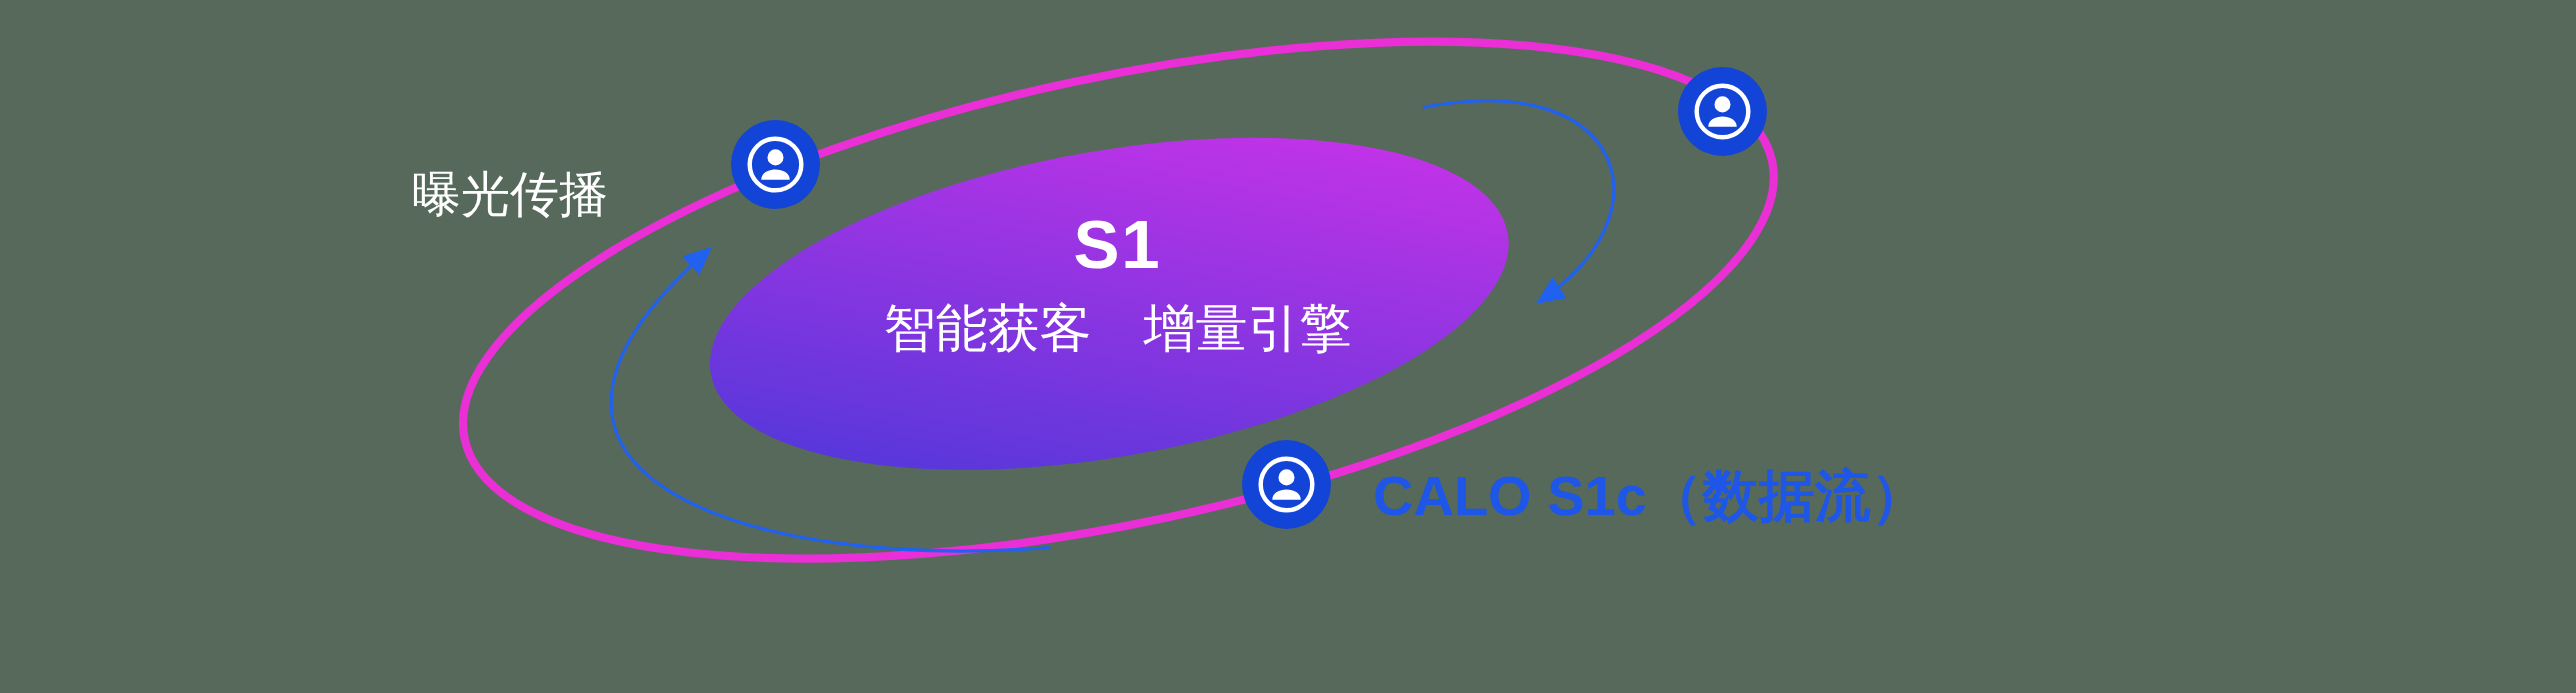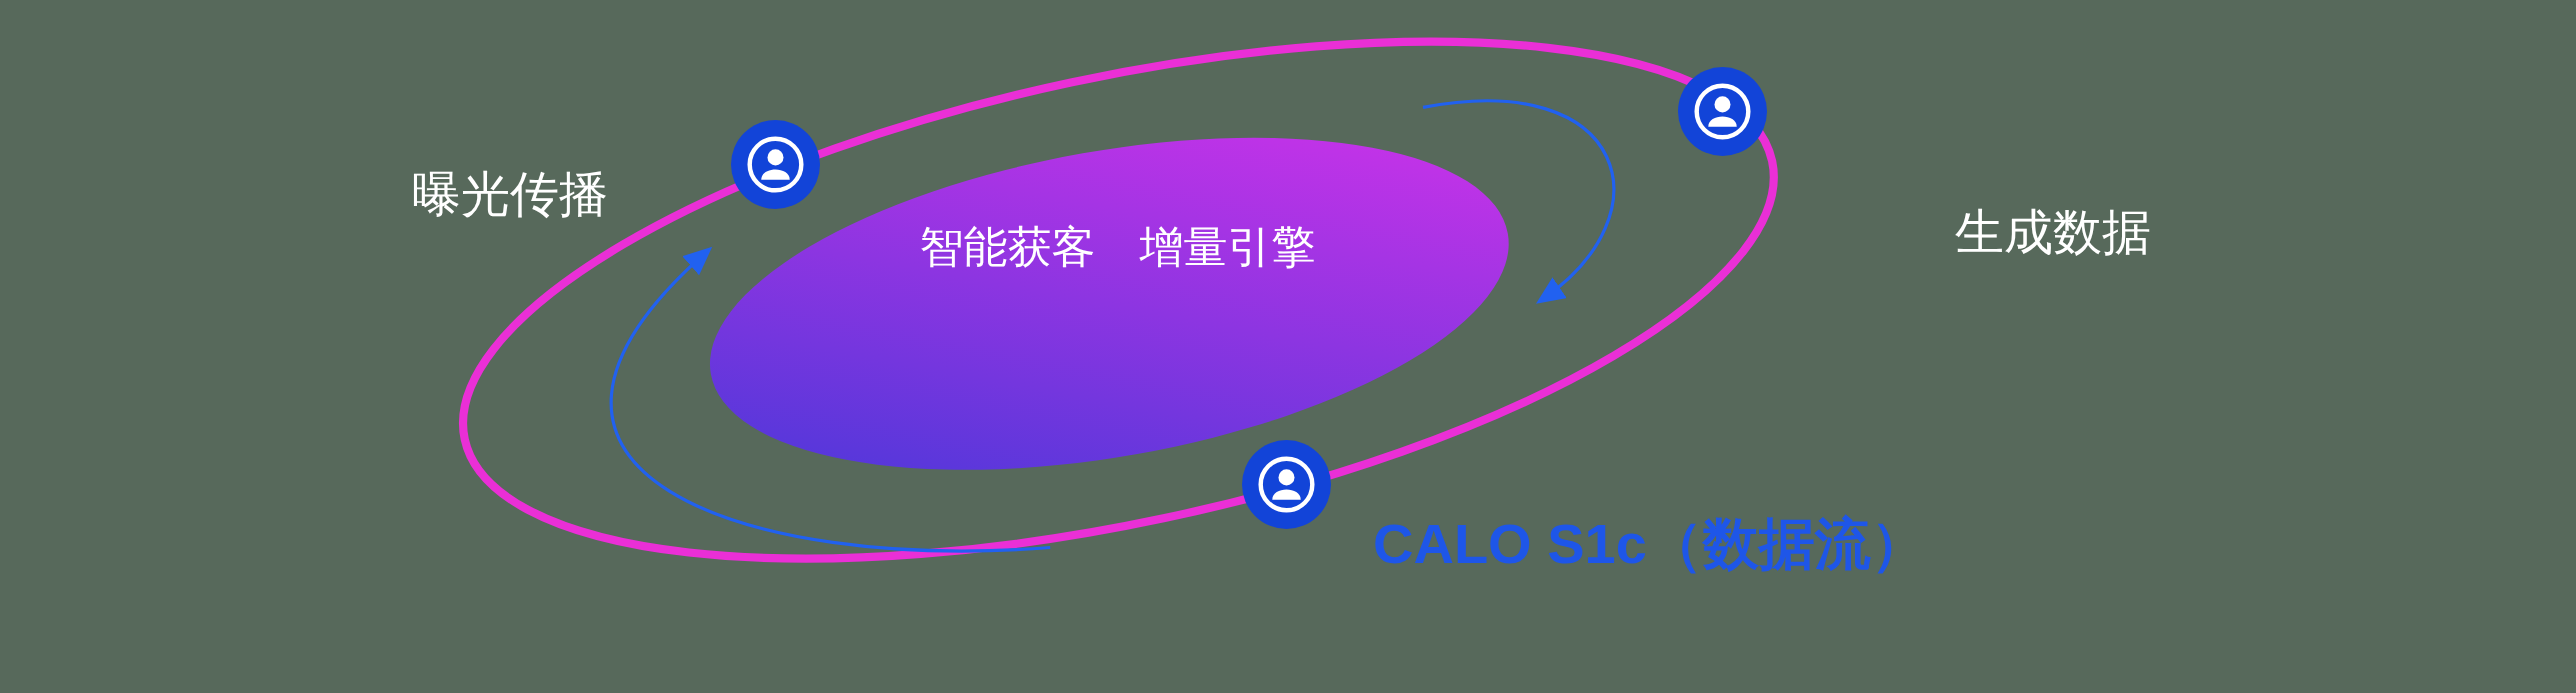--- a/index.html
+++ b/index.html
@@ -32,21 +32,21 @@
     pointer-events: none;
   }
   .center-title {
     font-size: 69px;
     font-weight: 600;
     line-height: 1.1;
     letter-spacing: 1.8px;
   }
   .center-subtitle {
     margin-top: 11px;
-    font-size: 44px;
+    font-size: 52px;
     font-weight: 400;
     white-space: pre;
   }
   .node-label {
     position: absolute;
     font-size: 56px;
     font-weight: 600;
     color: var(--label-blue, #1e56e8);
     white-space: nowrap;
   }
@@ -87,20 +87,21 @@
     <ellipse cx="1230" cy="330" rx="735" ry="245" fill="none" stroke-width="9" style="stroke: var(--orbit-pink, #ea2fd6)" transform="rotate(-12 1230 330)"></ellipse>
 
     <ellipse cx="1220" cy="334" rx="445" ry="168" fill="url(#centerGrad)" transform="rotate(-10 1220 334)"></ellipse>
 
     <path d="M 1155 602 C 820 628, 500 520, 778 276" fill="none" stroke-width="3.5" style="stroke: var(--arrow-blue, #2161f0)" marker-end="url(#arrowhead)"></path>
 
     <path d="M 1565 118 C 1790 75, 1835 235, 1695 330" fill="none" stroke-width="3.5" style="stroke: var(--arrow-blue, #2161f0)" marker-end="url(#arrowhead)"></path>
   </svg>
 
   <div class="center-text">
+    <div class="center-title">S1</div>
     <div class="center-subtitle">智能获客　增量引擎</div>
   </div>
 
   <div class="user-node" style="left:731px; top:120px;">
     <svg viewBox="0 0 100 100">
       <circle cx="50" cy="50" r="50" style="fill: var(--icon-blue, #1244d8)"></circle>
       <circle cx="50" cy="50" r="29" fill="none" stroke="#ffffff" stroke-width="5"></circle>
       <circle cx="50" cy="42" r="9" fill="#ffffff"></circle>
       <path d="M 34 67 C 34 52, 66 52, 66 67 Z" fill="#ffffff"></path>
     </svg>
@@ -119,18 +120,17 @@
     <svg viewBox="0 0 100 100">
       <circle cx="50" cy="50" r="50" style="fill: var(--icon-blue, #1244d8)"></circle>
       <circle cx="50" cy="50" r="29" fill="none" stroke="#ffffff" stroke-width="5"></circle>
       <circle cx="50" cy="42" r="9" fill="#ffffff"></circle>
       <path d="M 34 67 C 34 52, 66 52, 66 67 Z" fill="#ffffff"></path>
     </svg>
   </div>
 
   <div class="node-sublabel" style="left:412px; top:162px;">曝光传播</div>
 
-  <div class="node-sublabel" style="left:1955px; top:200px;">生成数据</div>
 
-  <div class="node-label" style="left:1373px; top:459px;margin-top:48px;">CALO S1c（数据流）</div>
+  <div class="node-label" style="left:1373px; top:459px;">CALO S1c（数据流）</div>
 
 </div>
 
 
 </body></html>

